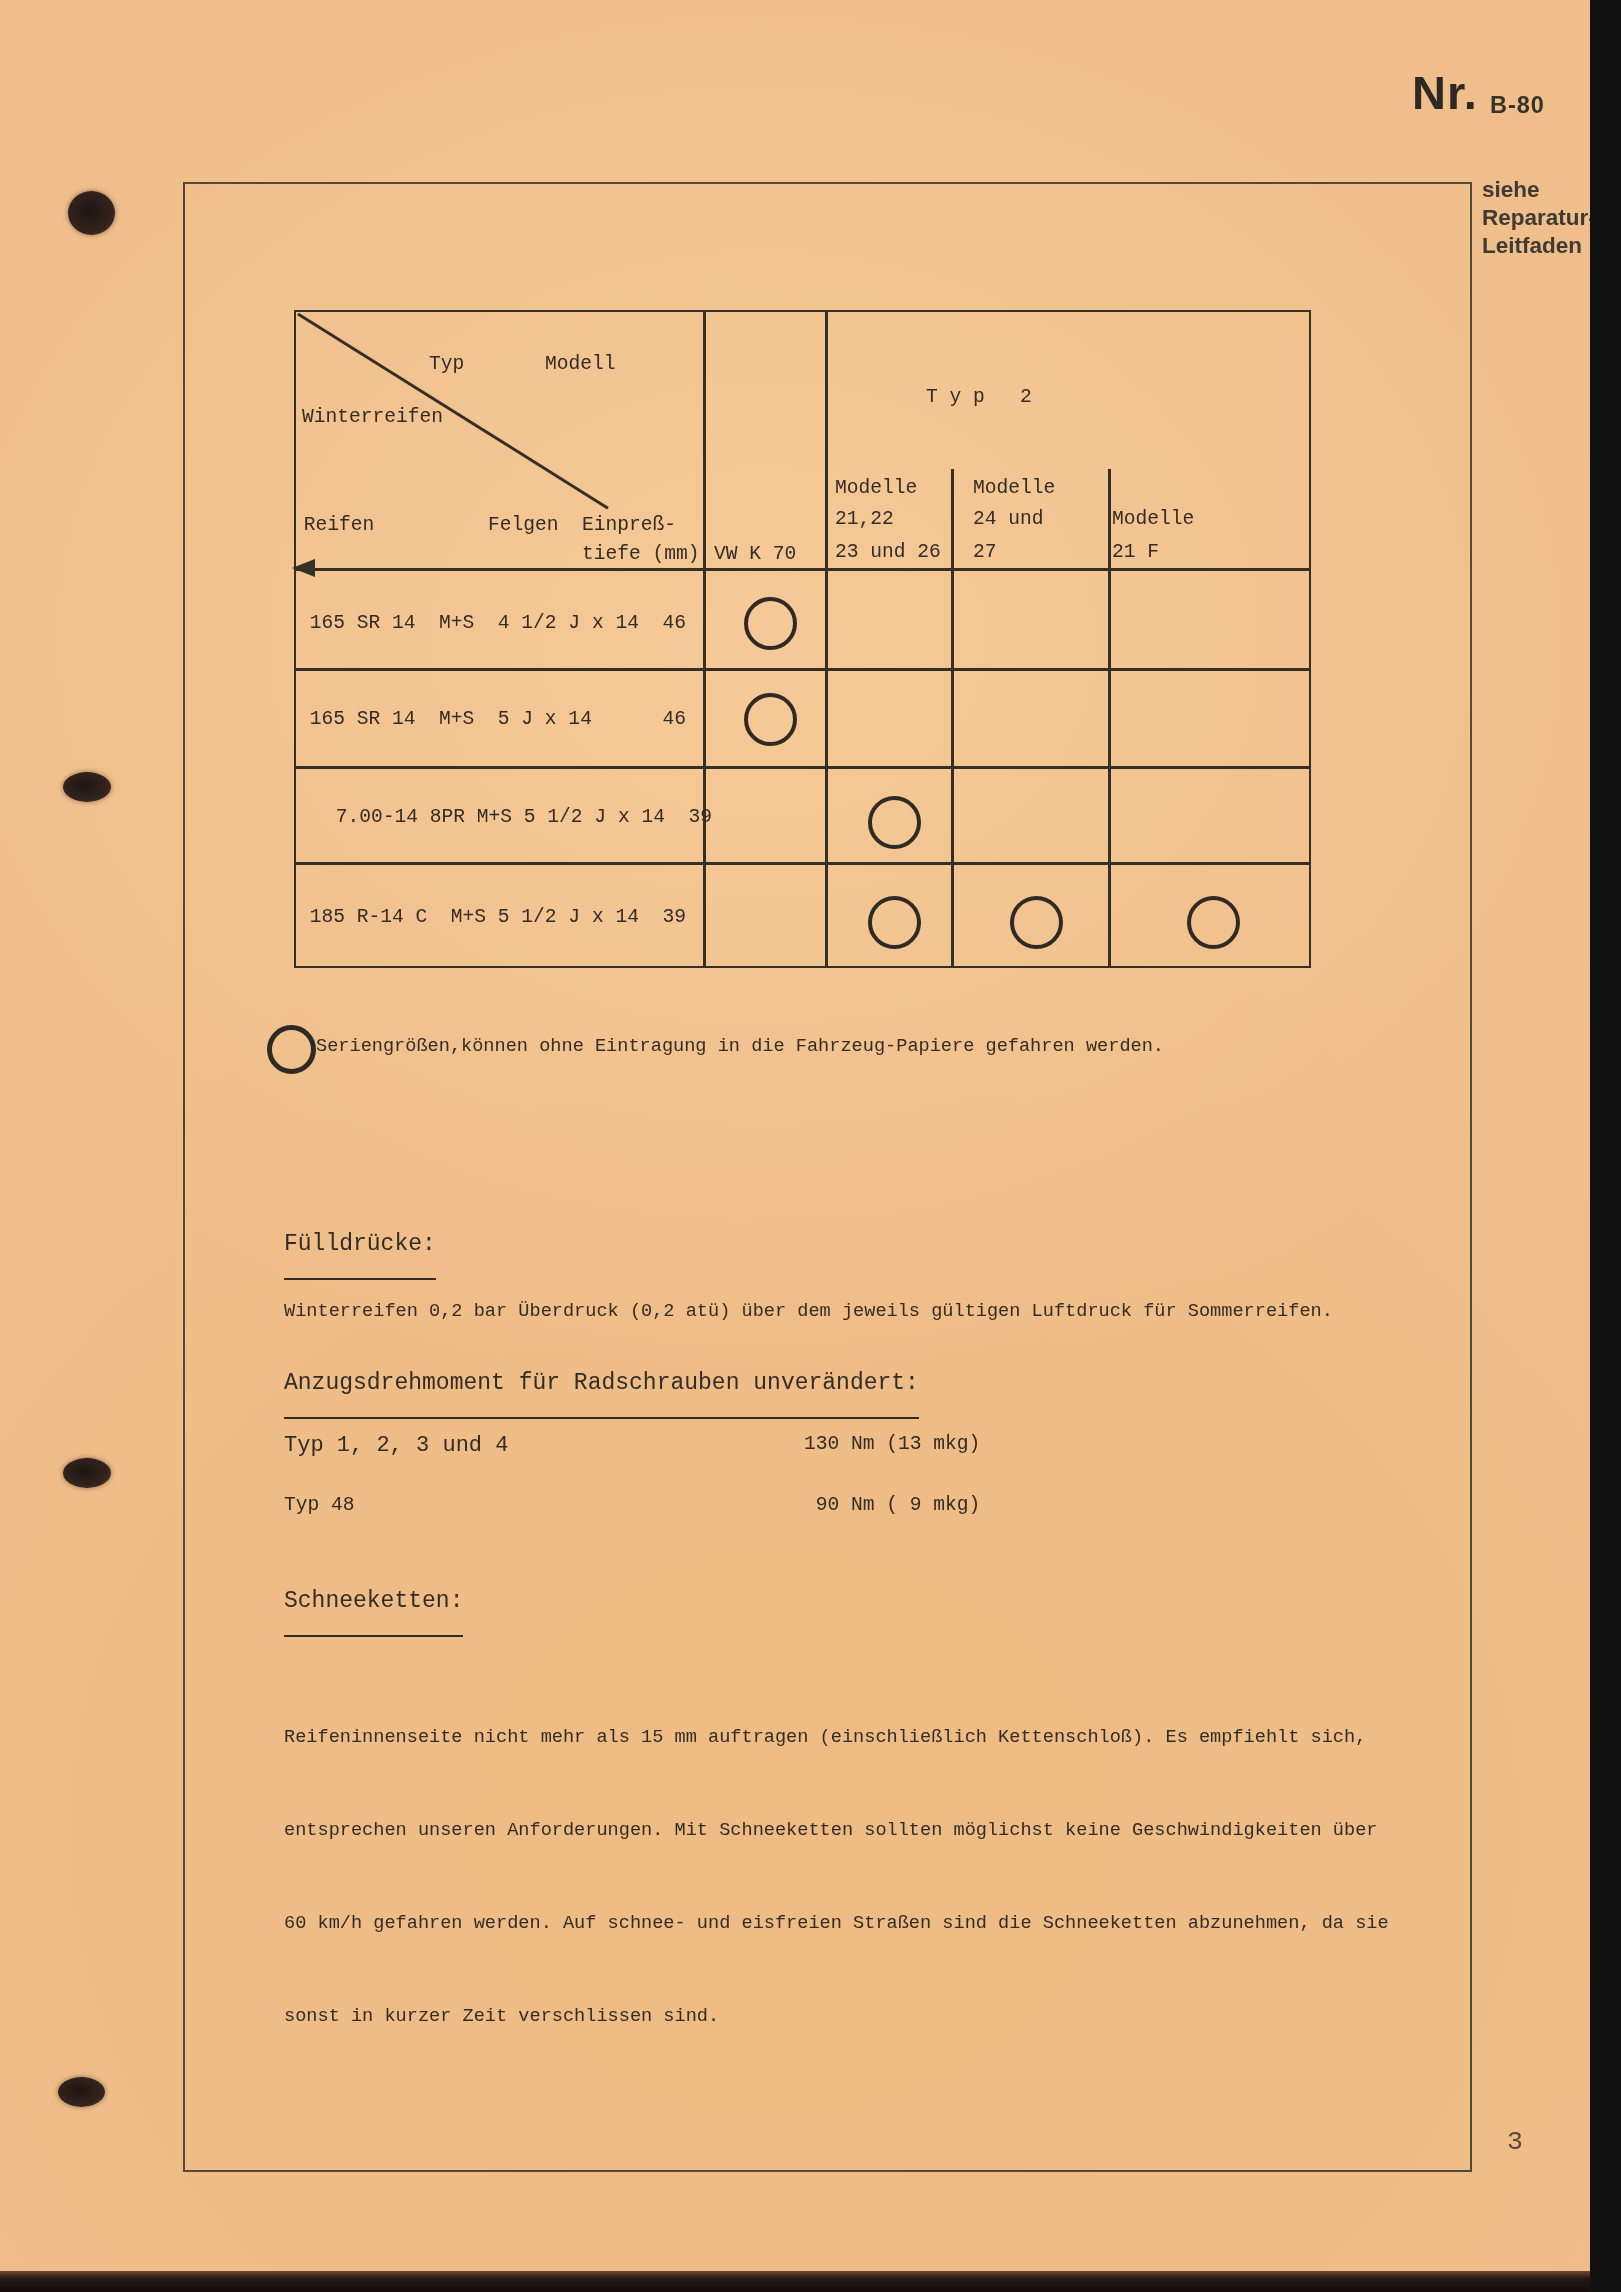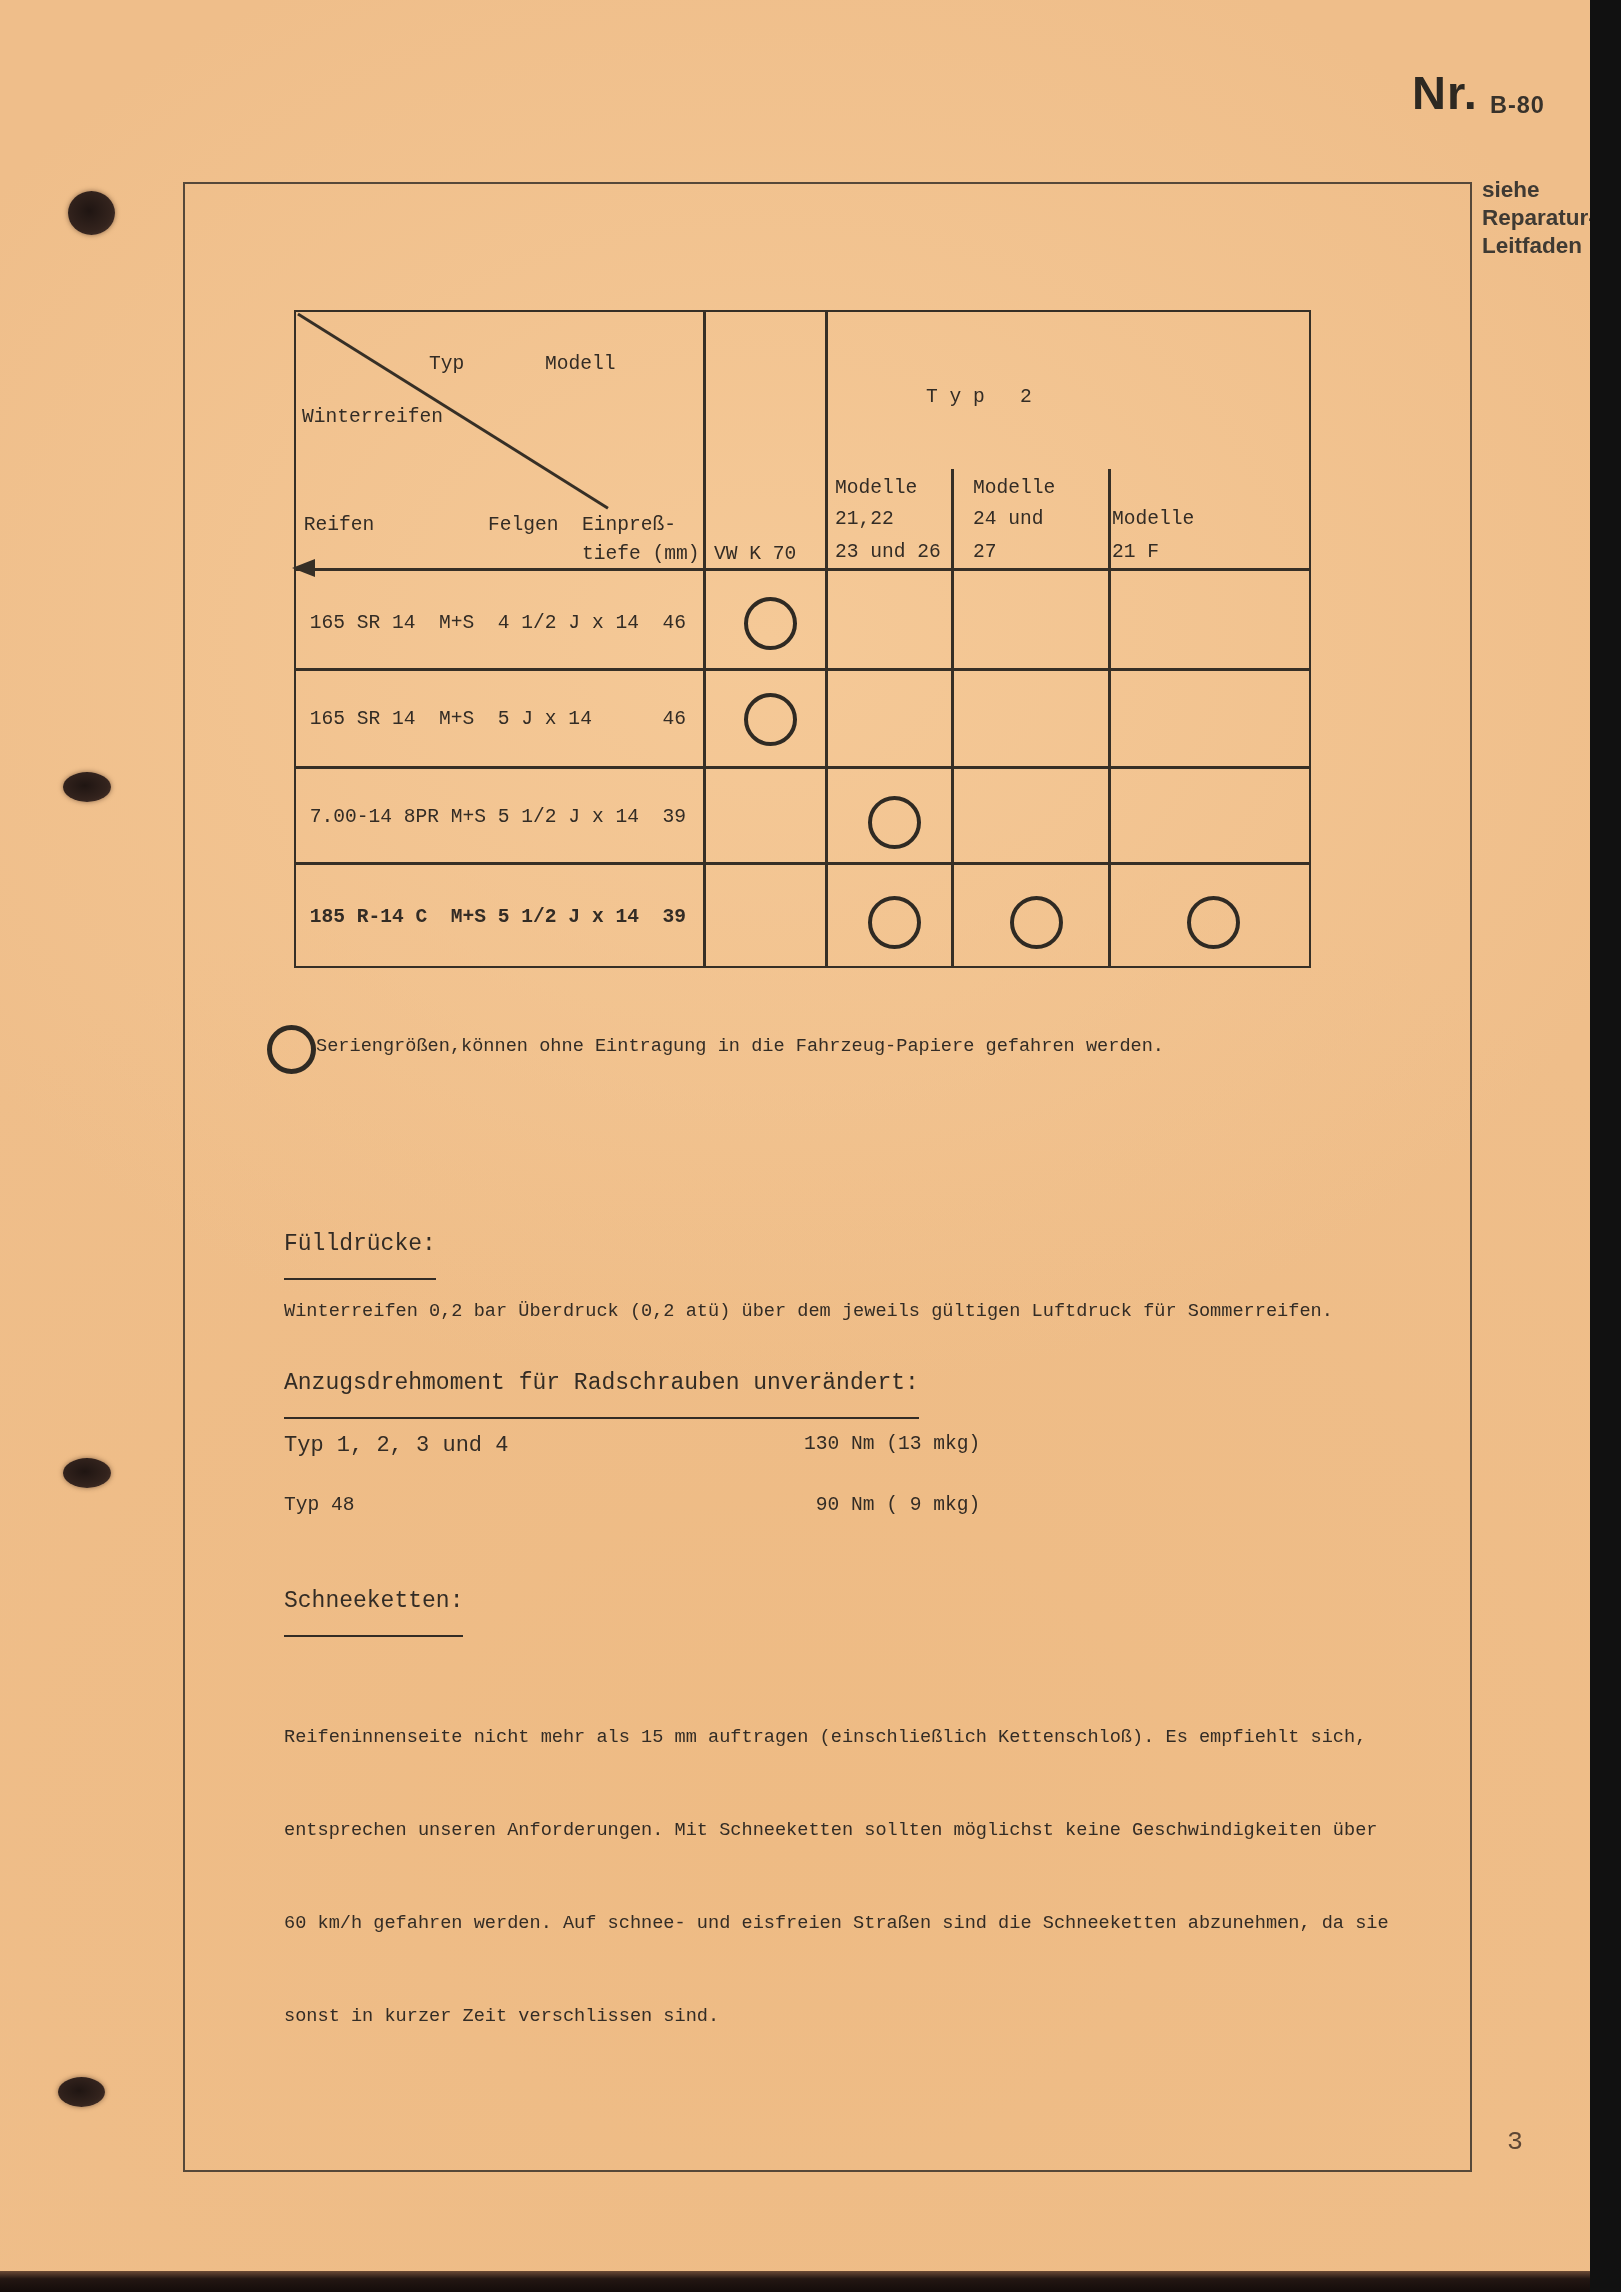--- a/index.html
+++ b/index.html
@@ -121,22 +121,22 @@
 
     <div class="cell-text" style="left:677px; top:165px;">Modelle</div>
     <div class="cell-text" style="left:677px; top:196px;">24 und</div>
     <div class="cell-text" style="left:677px; top:229px;">27</div>
 
     <div class="cell-text" style="left:816px; top:196px;">Modelle</div>
     <div class="cell-text" style="left:816px; top:229px;">21 F</div>
 
     <div class="row-label" style="top:300px;">165 SR 14  M+S  4 1/2 J x 14  46</div>
     <div class="row-label" style="top:396px;">165 SR 14  M+S  5 J x 14      46</div>
-    <div class="row-label" style="top:494px;">7.00-14 8PR M+S 5 1/2 J x 14  39</div>
-    <div class="row-label" style="top:594px;font-weight:bold;">185 R-14 C  M+S 5 1/2 J x 14  39</div>
+    <div class="row-label" style="top:494px;margin-left:26px;">7.00-14 8PR M+S 5 1/2 J x 14  39</div>
+    <div class="row-label" style="top:594px;">185 R-14 C  M+S 5 1/2 J x 14  39</div>
 
     <div class="circle" style="left:448px; top:285px;"></div>
     <div class="circle" style="left:448px; top:381px;"></div>
     <div class="circle" style="left:572px; top:484px;"></div>
     <div class="circle" style="left:572px; top:584px;"></div>
     <div class="circle" style="left:714px; top:584px;"></div>
     <div class="circle" style="left:891px; top:584px;"></div>
   </div>
 
   <div class="abs legend-circle"></div>

